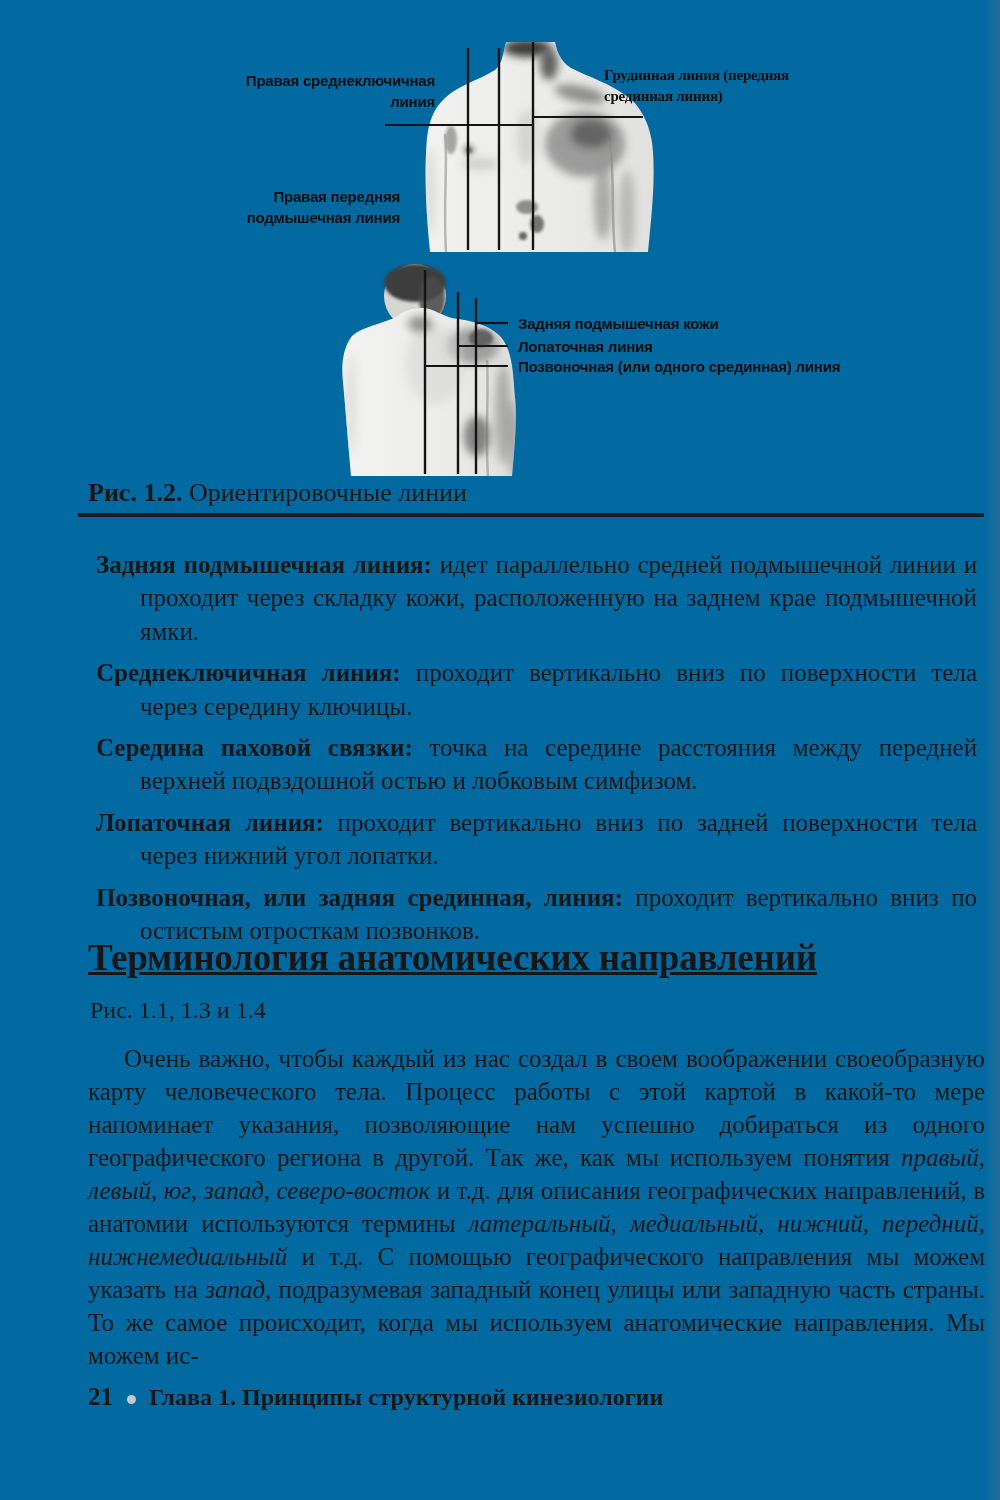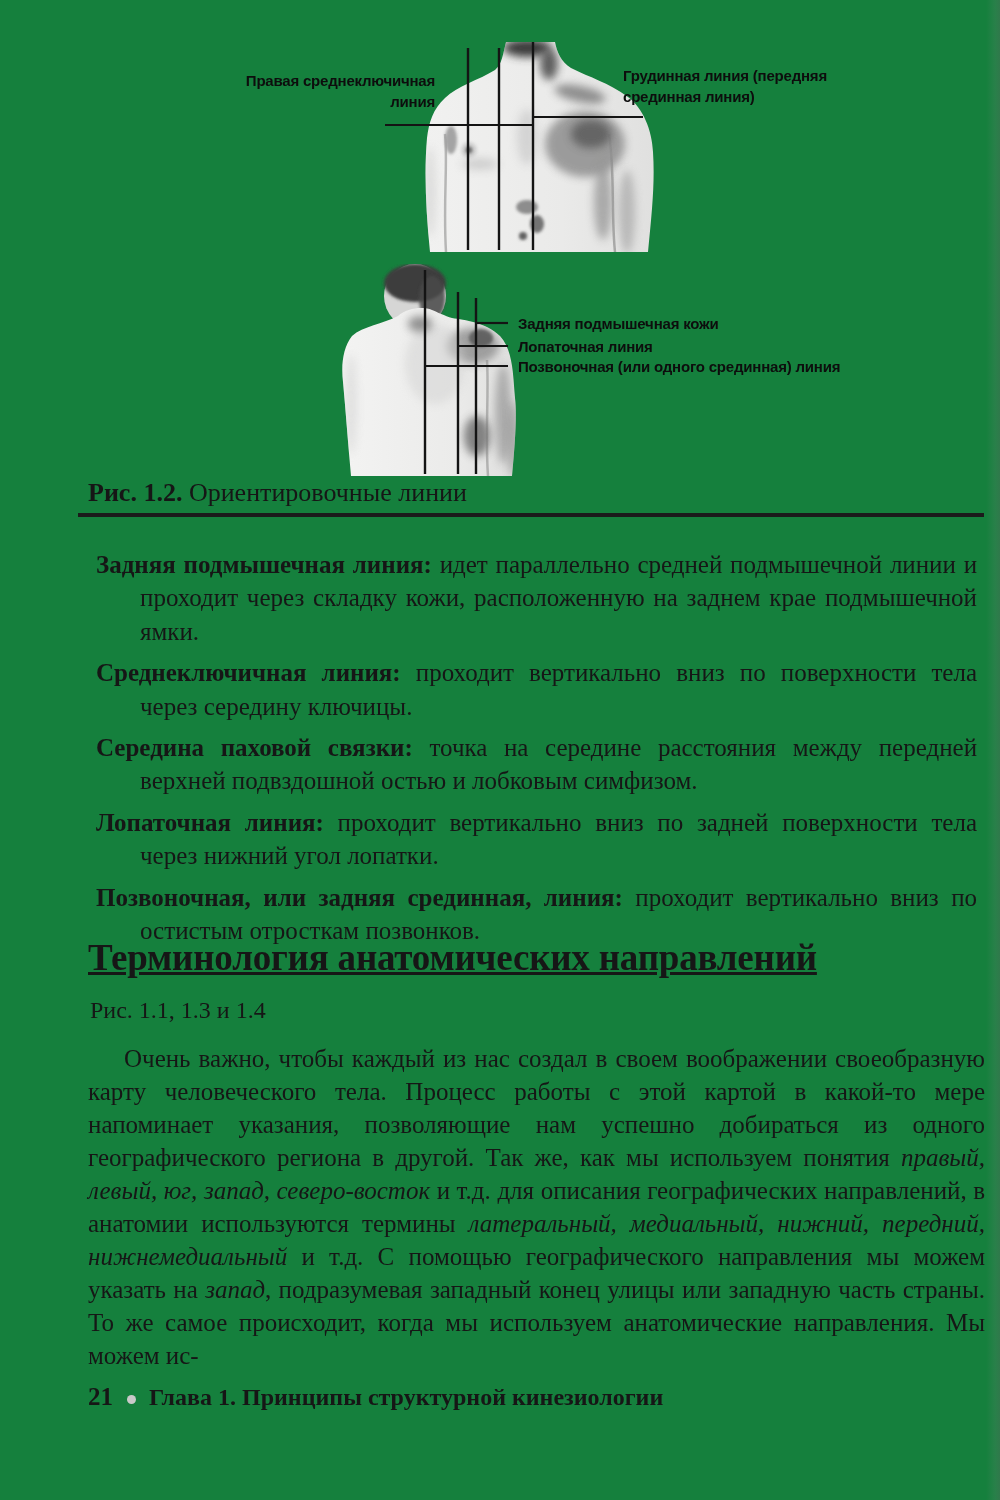--- a/index.html
+++ b/index.html
@@ -1,32 +1,32 @@
 <!DOCTYPE html>
 <html><head>
 <meta charset="utf-8">
 <style>
   html,body{margin:0;padding:0;background:#e9e9e9;}
   .page{
-    position:relative;width:1000px;height:1500px;background:#15803d;
+    position:relative;width:1000px;height:1500px;background:#0369a1;
     overflow:hidden;color:#161616;
     font-family:"Liberation Serif", serif;
   }
   
   .fig-svg{position:absolute;}
   .fig-label{
     position:absolute;
     font-family:"Liberation Sans", sans-serif;
     font-weight:700;font-size:15px;line-height:21px;
     letter-spacing:-0.2px;color:#0d0d0d;
   }
   .lbl-right{text-align:right;}
   .lbl-midclav{right:565px;top:70px;width:210px;}
   .lbl-antax{right:600px;top:186px;width:160px;}
-  .lbl-sternal{left:623px;top:65px;width:225px;}
+  .lbl-sternal{left:604px;top:65px;width:225px;font-family:Liberation Serif, serif;}
   .lbl-postax{left:518px;top:313px;width:300px;}
   .lbl-scap{left:518px;top:336px;width:300px;}
   .lbl-vert{left:518px;top:356px;width:330px;}
   .caption{position:absolute;left:88px;top:478px;font-size:26px;}
   .caption .cap-bold{font-weight:700;}
   .rule{position:absolute;left:78px;top:513px;width:906px;height:4px;background:#1b1b1b;}
   
   .definitions{position:absolute;left:88px;top:540px;width:897px;}
   .def{
     margin:8px;text-align:justify;
@@ -153,20 +153,21 @@
       <line x1="141" y1="34" x2="141" y2="210"></line>
     </g>
     <g stroke="#141414" stroke-width="2.2">
       <line x1="141" y1="59" x2="173" y2="59"></line>
       <line x1="123" y1="82" x2="173" y2="82"></line>
       <line x1="90" y1="102" x2="173" y2="102"></line>
     </g>
   </svg>
 
   <div class="fig-label lbl-right lbl-midclav">Правая среднеключичная линия</div>
+  <div class="fig-label lbl-right lbl-antax">Правая передняя подмышечная линия</div>
   <div class="fig-label lbl-sternal">Грудинная линия (передняя срединная линия)</div>
   <div class="fig-label lbl-postax">Задняя подмышечная кожи</div>
   <div class="fig-label lbl-scap">Лопаточная линия</div>
   <div class="fig-label lbl-vert">Позвоночная (или одного срединная) линия</div>
 
   <div class="caption">
     <span class="cap-bold">Рис. 1.2.</span>
     <span>Ориентировочные линии</span>
   </div>
   <div class="rule"></div>

